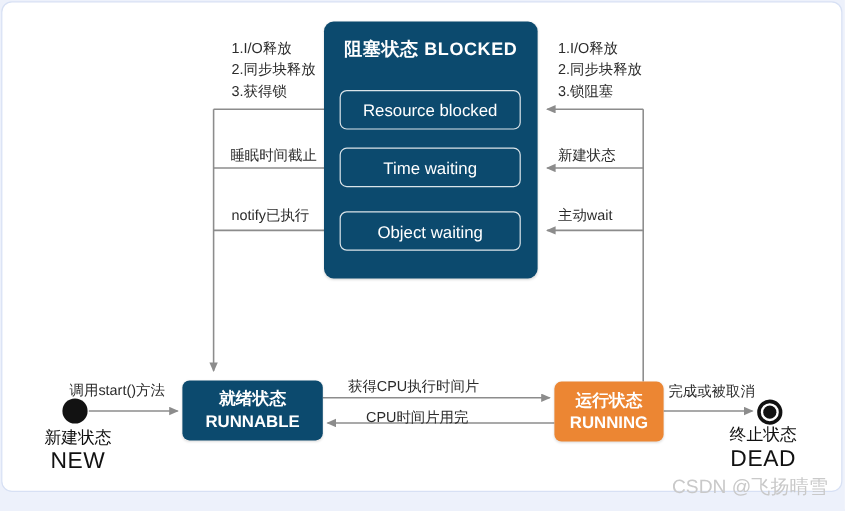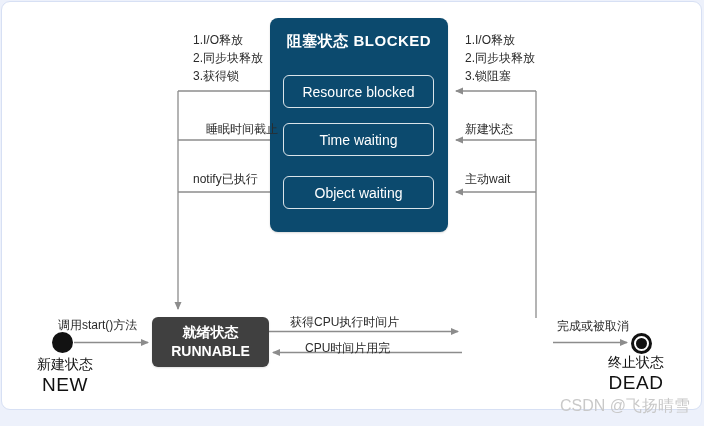--- a/index.html
+++ b/index.html
@@ -44,21 +44,21 @@
   .substate.s0 { top:57px; }
   .substate.s1 { top:105px; }
   .substate.s2 { top:158px; }
 
   .state-box {
     position:absolute; border-radius:6px; color:#ffffff;
     font-size:14px; font-weight:bold; text-align:center;
     display:flex; flex-direction:column; align-items:center; justify-content:center;
     line-height:19px; box-shadow:0 1px 2px rgba(0,0,0,0.12);
   }
-  .runnable { left:152px; top:317px; width:117px; height:50px; background:#404040; }
+  .runnable { left:152px; top:317px; width:117px; height:50px; background:#0c4a6e; }
   .running  { left:462px; top:318px; width:91px;  height:50px; background:#ec8633; }
 
   .start-dot {
     position:absolute; left:52px; top:332px; width:21px; height:21px;
     background:#121212; border-radius:50%;
   }
   .end-dot {
     position:absolute; left:631px; top:333px; width:21px; height:21px;
     border:3px solid #121212; border-radius:50%;
     display:flex; align-items:center; justify-content:center; background:#ffffff;
@@ -116,21 +116,21 @@
     <div class="substate s0">Resource blocked</div>
     <div class="substate s1">Time waiting</div>
     <div class="substate s2">Object waiting</div>
   </div>
 
   <div class="lbl" style="left:193px; top:31px;">
     <div>1.I/O释放</div>
     <div>2.同步块释放</div>
     <div>3.获得锁</div>
   </div>
-  <div class="lbl" style="left:206px; top:120px;">睡眠时间截止</div>
+  <div class="lbl" style="left:192px; top:120px;">睡眠时间截止</div>
   <div class="lbl" style="left:193px; top:170px;">notify已执行</div>
 
   <div class="lbl" style="left:465px; top:31px;">
     <div>1.I/O释放</div>
     <div>2.同步块释放</div>
     <div>3.锁阻塞</div>
   </div>
   <div class="lbl" style="left:465px; top:120px;">新建状态</div>
   <div class="lbl" style="left:465px; top:170px;">主动wait</div>
 
@@ -138,20 +138,24 @@
   <div class="lbl center" style="left:58px; top:316px; width:96px;">调用start()方法</div>
 
   <div class="state-box runnable">
     <div>就绪状态</div>
     <div>RUNNABLE</div>
   </div>
 
   <div class="lbl center" style="left:290px; top:313px; width:150px;">获得CPU执行时间片</div>
   <div class="lbl center" style="left:305px; top:339px; width:120px;">CPU时间片用完</div>
 
+  <div class="state-box running">
+    <div>运行状态</div>
+    <div>RUNNING</div>
+  </div>
 
   <div class="lbl" style="left:557px; top:317px;">完成或被取消</div>
 
   <div class="end-dot">
     <div class="inner"></div>
   </div>
 
   <div class="terminal-label" style="left:25px; top:356px;">
     <div>新建状态</div>
     <div class="en">NEW</div>

